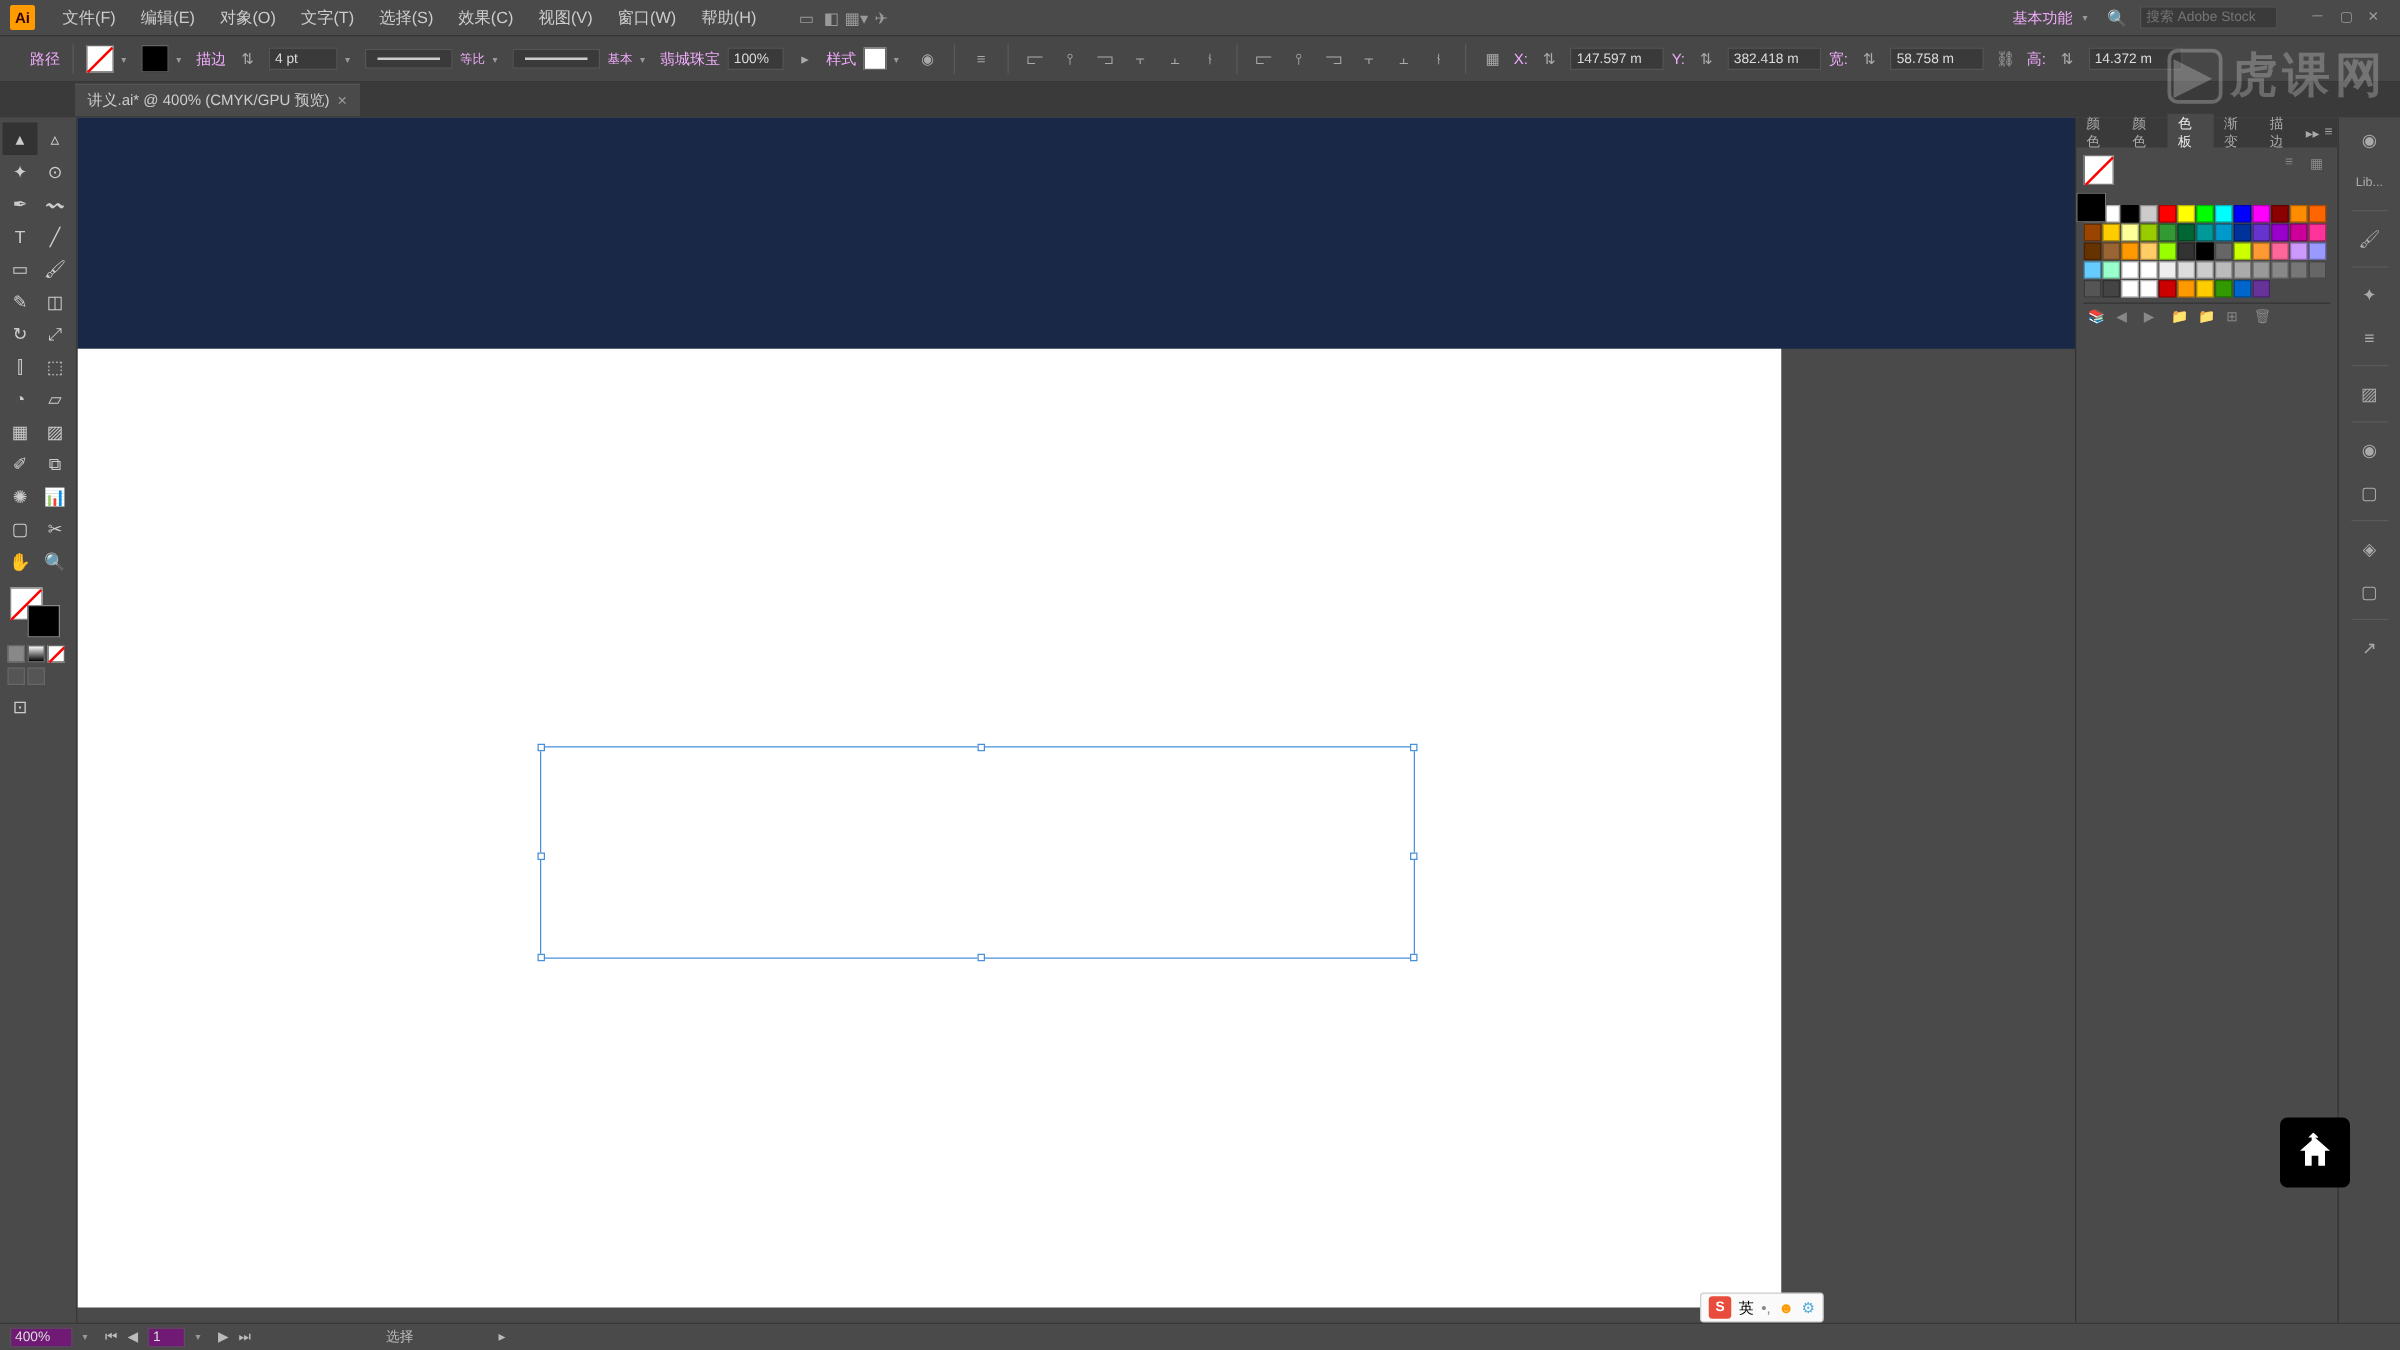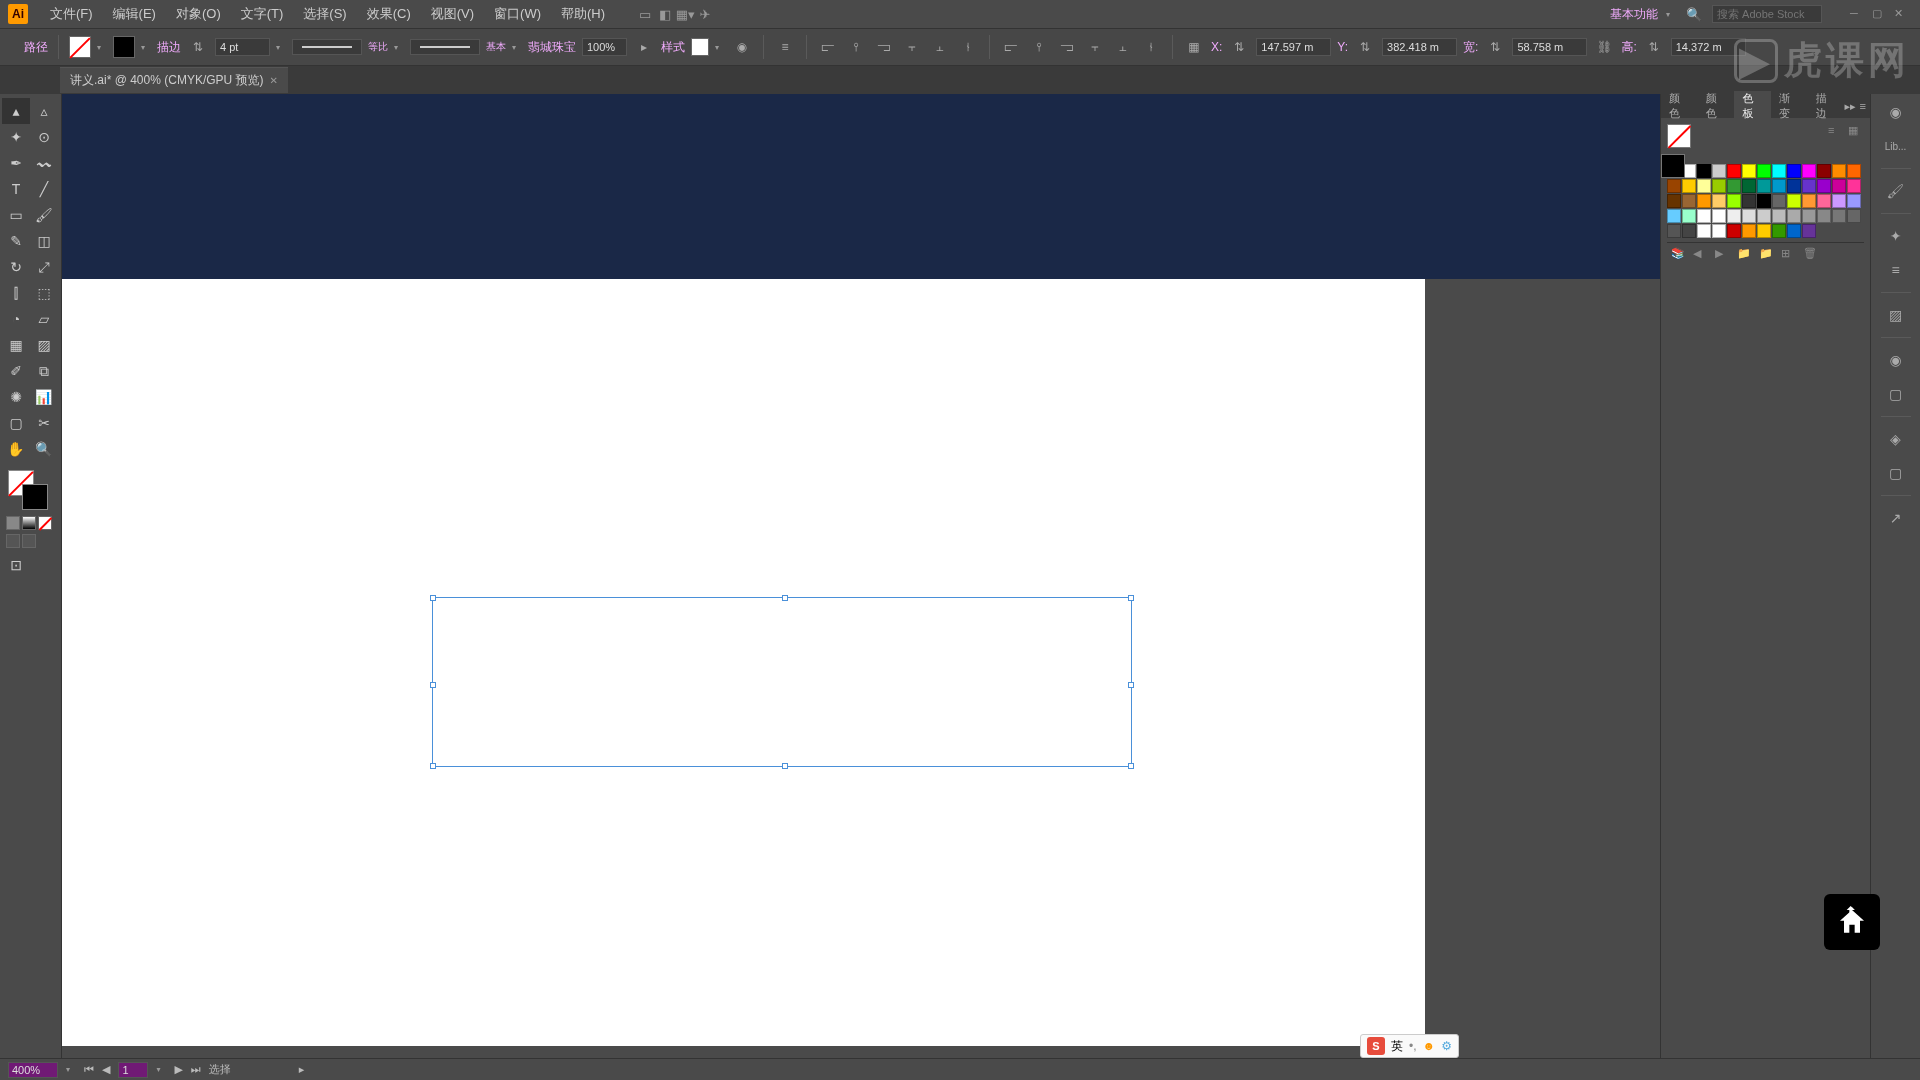--- a/index.html
+++ b/index.html
@@ -411,21 +411,21 @@
 
 <div class="statusbar">
   <input class="status-input" value="400%" style="">
   <span class="dropdown-arrow">▾</span>
   <span>⏮</span>
   <span>◀</span>
   <input class="status-input" style="width: 30px;" value="1">
   <span class="dropdown-arrow">▾</span>
   <span>▶</span>
   <span>⏭</span>
-  <span style="">选择</span>
+  <span style="margin-left:100px">选择</span>
   <span style="margin-left:60px">▸</span>
 </div>
 
 <div class="watermark">
   <div class="watermark-icon">▶</div>
   <span>虎课网</span>
 </div>
 
 <div class="home-float">
   <svg viewBox="0 0 24 24">

